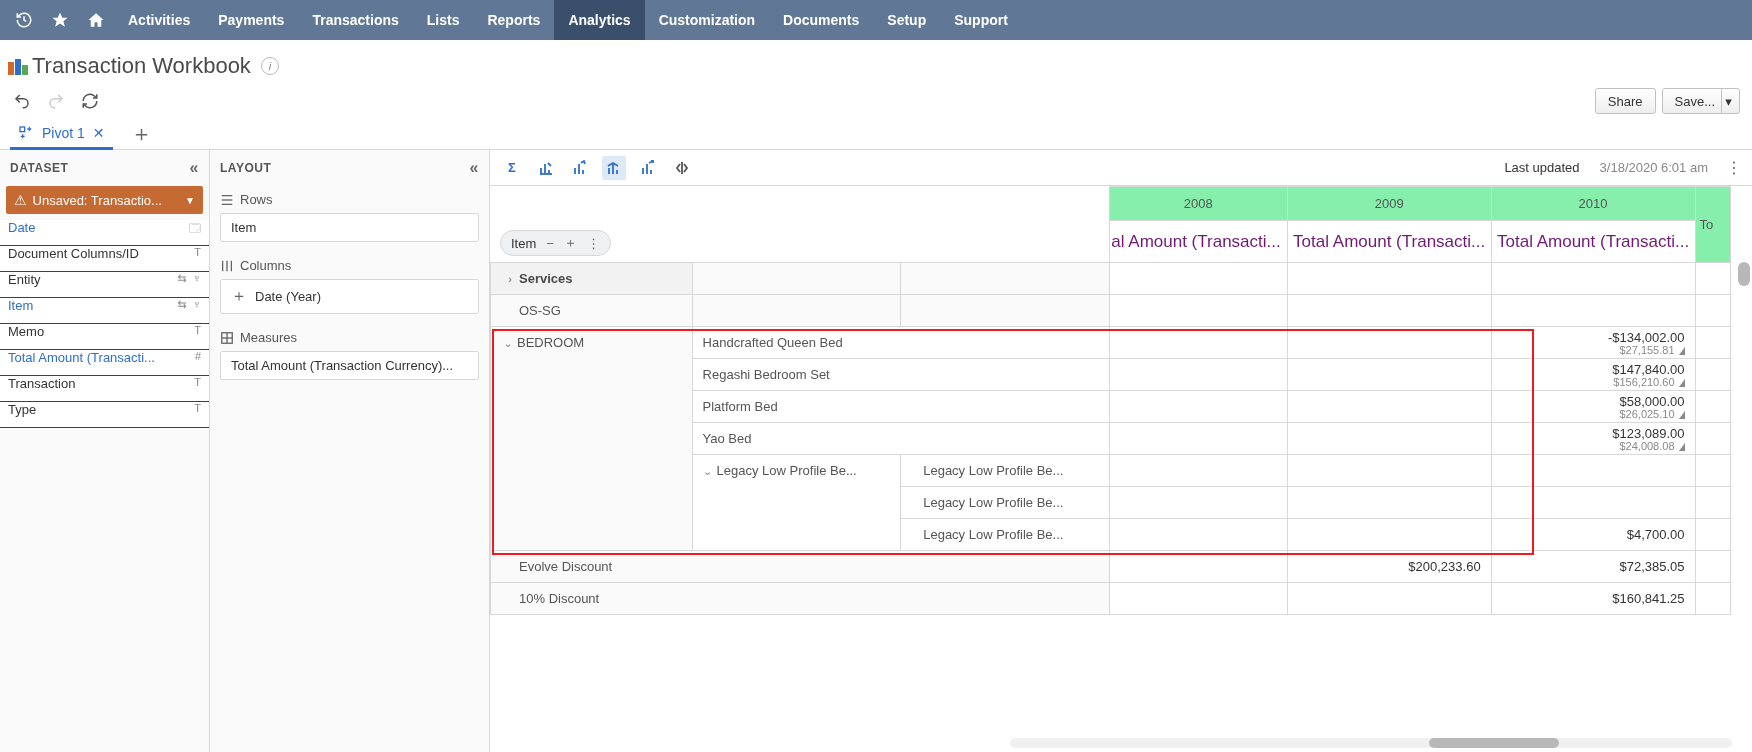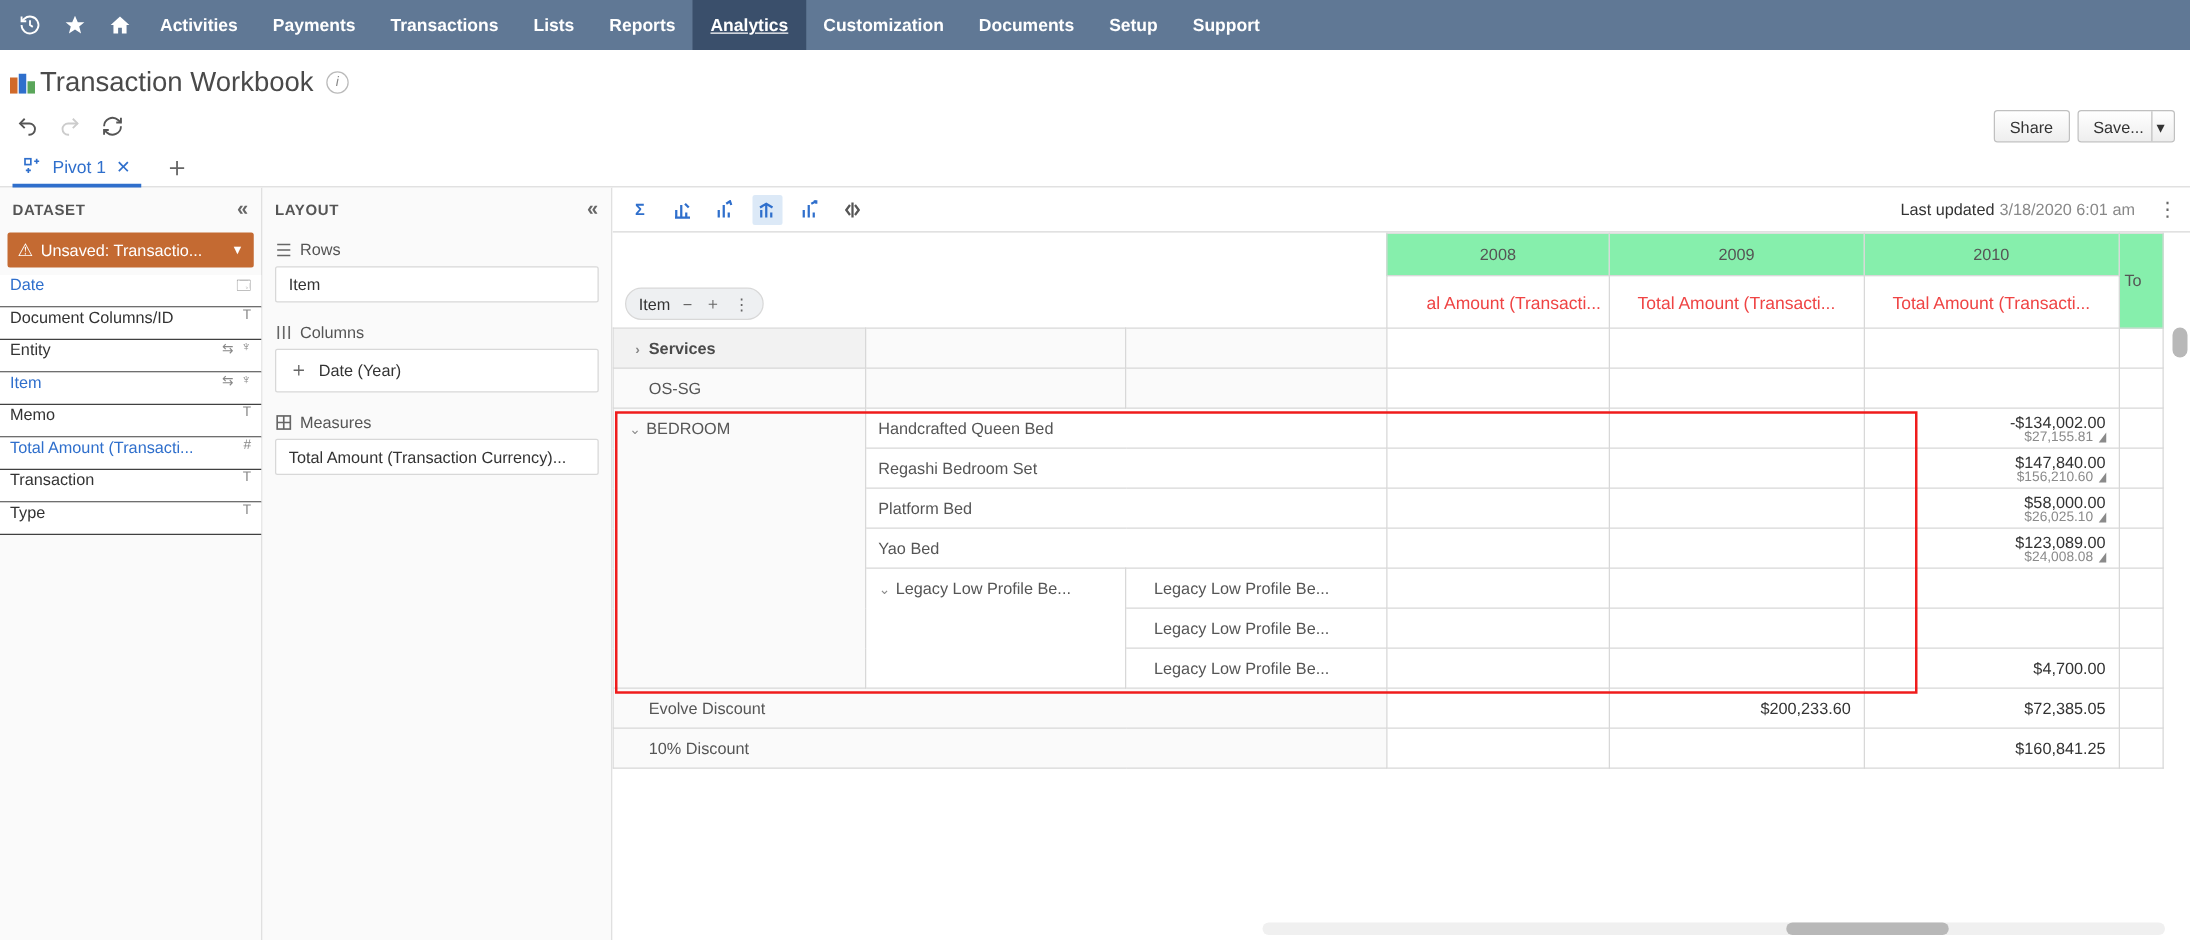--- a/index.html
+++ b/index.html
@@ -16,21 +16,21 @@
     --red-box: #ef1c1c;
   }
   * { box-sizing: border-box; }
   html, body { margin:0; padding:0; height:100%; font-family: "Helvetica Neue", Arial, sans-serif; font-size:13px; color:var(--text); background:#fff;}
   body { width:1752px; height:752px; overflow:hidden; display:flex; flex-direction:column; }
 
   
   .nav { height:40px; background:var(--nav-bg); display:flex; align-items:center; padding:0 6px; color:#fff; font-size:14px; font-weight:600; flex:0 0 40px; }
   .nav-icon { width:36px; height:36px; display:flex; align-items:center; justify-content:center; cursor:pointer; font-size:18px; }
   .nav-item { padding:12px 14px; height:40px; display:flex; align-items:center; cursor:pointer; }
-  .nav-item.active { background:var(--nav-active);text-decoration:underline; }
+  .nav-item.active { background:var(--nav-active); }
 
   
   .title-bar { height:46px; display:flex; align-items:center; padding:6px 8px 0 8px; flex:0 0 46px; }
   .title-icon { width:20px; height:18px; margin-right:4px; }
   .title-text { font-size:22px; color:#4a4a4a; font-weight:400; }
   .info-circle { width:18px; height:18px; border:1px solid #bbb; border-radius:50%; display:flex; align-items:center; justify-content:center; font-size:11px; color:#888; margin-left:10px; font-style:italic;}
 
   
   .action-row { height:30px; display:flex; align-items:center; padding:0 12px; flex:0 0 30px; }
   .action-row .left { display:flex; gap:14px; align-items:center;}
@@ -70,21 +70,21 @@
   .layout-section { padding:6px 10px 10px 10px; }
   .layout-label { display:flex; align-items:center; gap:6px; color:#555; font-size:13px; margin-bottom:6px;}
   .layout-chip { background:#fff; border:1px solid var(--border); border-radius:2px; padding:6px 10px; font-size:13px; display:flex; align-items:center; gap:8px;}
   .layout-chip .plus { color:#666; font-size:16px;}
 
   
   .content { flex:1; display:flex; flex-direction:column; background:#fff; overflow:hidden;}
   .toolbar { height:36px; display:flex; align-items:center; padding:0 10px; gap:10px; border-bottom:1px solid var(--border);}
   .tool-icon { width:24px; height:24px; display:flex; align-items:center; justify-content:center; color:var(--blue); cursor:pointer; border-radius:2px;}
   .tool-icon.selected { background:#dce9f7;}
-  .toolbar .updated { margin-left:auto; font-size:13px; color:#333; display:flex; align-items:center; gap:4px;}
+  .toolbar .updated { margin-left:auto; font-size:13px; color:#333; display:flex; align-items:center; gap:20px;}
   .toolbar .updated .ts { color:#888;}
   .toolbar .kebab { margin-left:8px; color:#666; cursor:pointer; font-size:16px;}
 
   .grid-wrap { flex:1; overflow:hidden; position:relative; }
 
   
   .col-left1   { width:170px; }
   .col-left2   { width:176px; }
   .col-left3   { width:176px; }
   .col-year    { width:172px; }
@@ -103,21 +103,21 @@
   .expand-caret { display:inline-block; width:10px; text-align:center; margin-right:4px; color:#888; font-size:11px;}
 
   .item-header-pill { position:absolute; left:10px; top:44px; background:#eef0f2; border:1px solid var(--border); border-radius:14px; height:26px; display:flex; align-items:center; padding:0 10px; gap:10px; z-index:5;}
   .item-header-pill .kebab { color:#666;}
 
   
   .red-box { position:absolute; border:2px solid var(--red-box); pointer-events:none; z-index:20;}
 
   
   .years-row th { text-align:center; color:#555; font-weight:400; background:#86efac;}
-  .totals-row th { text-align:center; color:#ef4444; font-weight:400; font-size:14px; background:#fff; overflow:hidden; white-space:nowrap; text-overflow:ellipsis;}
+  .totals-row th { text-align:center; color:#701a75; font-weight:400; font-size:17px; background:#fff; overflow:hidden; white-space:nowrap; text-overflow:ellipsis;}
 
   
   .hscroll-track { position:absolute; left:520px; right:20px; bottom:4px; height:10px; background:#f0f0f0; border-radius:5px;}
   .hscroll-thumb { position:absolute; height:10px; background:#b8b8b8; border-radius:5px;}
 
   
   .vscroll { position:absolute; right:2px; top:76px; width:12px; height:24px; background:#b8b8b8; border-radius:6px;}
 
   .nowrap { white-space:nowrap; overflow:hidden; text-overflow:ellipsis; }
 </style>

